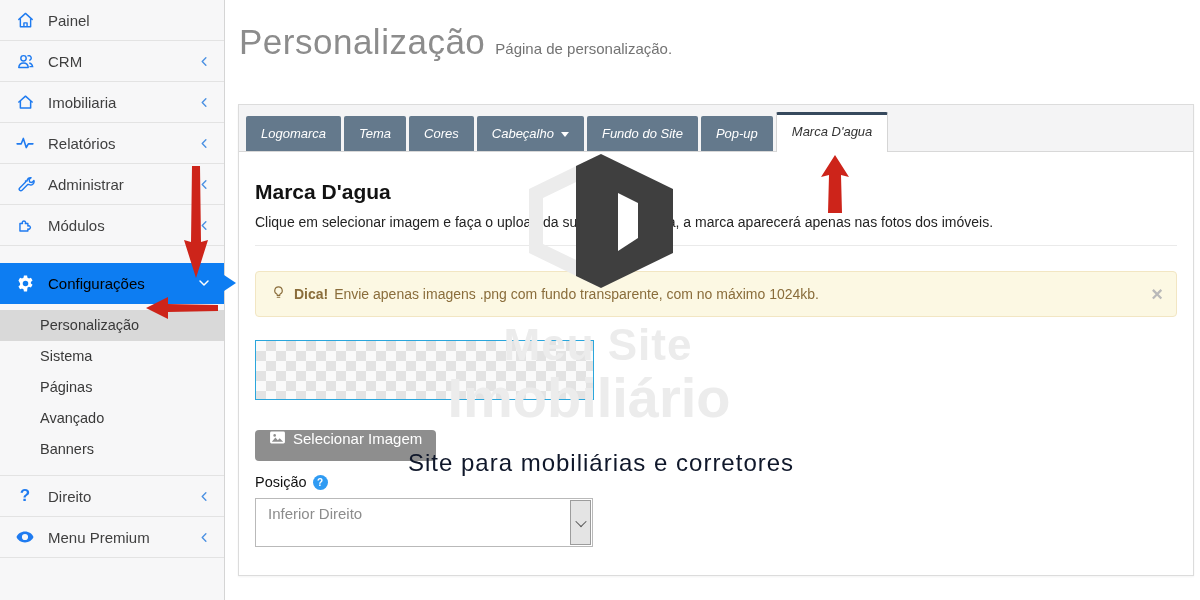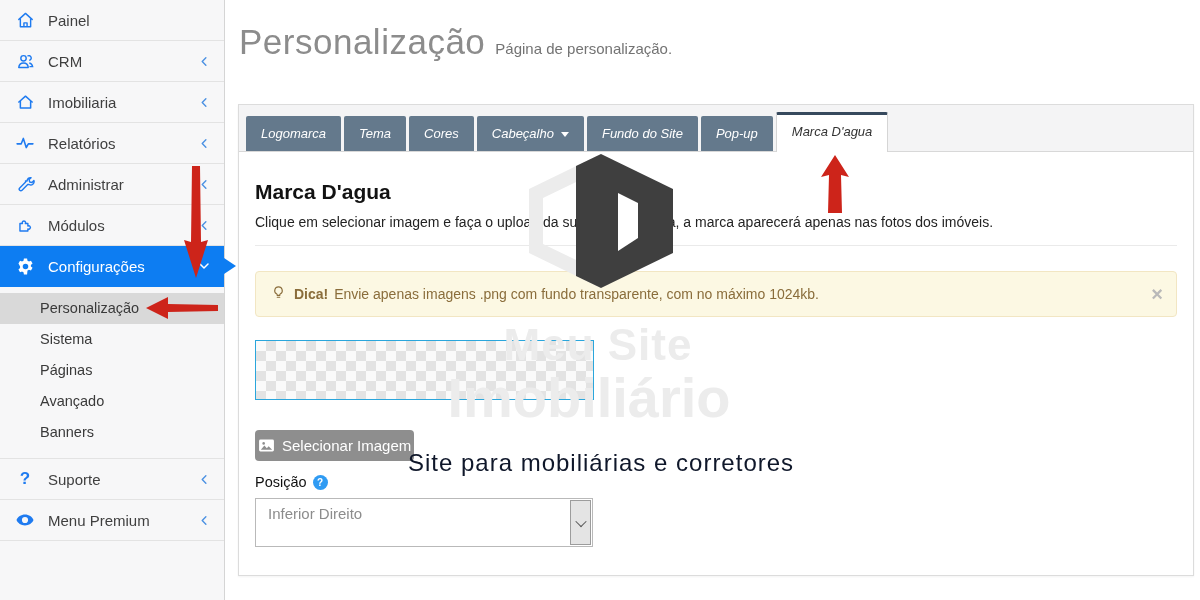--- a/index.html
+++ b/index.html
@@ -11,21 +11,21 @@
   
   .sidebar{position:absolute;left:0;top:0;width:224px;height:600px;background:#f7f7f8;
     border-right:1px solid #d5d5d5;z-index:20;}
   .side-item{position:relative;height:40px;border-bottom:1px solid #e3e3e3;display:flex;
     align-items:center;padding:0 14px 0 15px;gap:13px;font-size:15px;color:#3f3f3f;
     background:#f7f7f8;cursor:pointer;}
   .side-icon{width:20px;height:20px;display:flex;align-items:center;justify-content:center;
     color:#1f7bf0;flex:0 0 20px;}
   .side-label{flex:1;white-space:nowrap;}
   .side-chevron{display:flex;align-items:center;}
-  .side-item.active{background:#0d7df2;color:#ffffff;border-bottom-color:#0d7df2;}
+  .side-item.active{background:#0d7df2;color:#000000;border-bottom-color:#0d7df2;margin-top:17px;}
   .side-item.active .side-icon{color:#fff;}
   .side-item.active::after{content:"";position:absolute;right:-12px;top:50%;margin-top:-8px;
     border:8px solid transparent;border-right:0;border-left:12px solid #0d7df2;z-index:21;}
   .submenu{border-bottom:1px solid #e3e3e3;padding:6px 0 10px;}
   .sub-item{height:31px;line-height:31px;padding-left:40px;font-size:14.5px;color:#3a3a3a;
     cursor:pointer;white-space:nowrap;}
   .sub-item.active{background:#d9d9d9;}
   .q-mark{color:#1f7bf0;font-weight:bold;font-size:17px;}
 
   
@@ -58,22 +58,22 @@
   .alert b{margin-right:2px;}
   .alert-close{position:absolute;right:13px;top:50%;transform:translateY(-50%);color:#b9b9b9;
     font-size:20px;font-weight:bold;line-height:1;cursor:pointer;}
 
   .preview{margin-top:23px;width:337px;height:58px;border:1px solid #2aa6dc;background-color:#fafafa;
     background-image:
       linear-gradient(45deg,#e3e3e3 25%,transparent 25%,transparent 75%,#e3e3e3 75%),
       linear-gradient(45deg,#e3e3e3 25%,transparent 25%,transparent 75%,#e3e3e3 75%);
     background-size:20px 20px;background-position:0 0,10px 10px;}
 
-  .btn-select{margin-top:30px;display:inline-flex;align-items:center;gap:7px;background:#8e8e8e;
-    color:#fff;font-size:15px;padding:0 3px;height:31px;border-radius:4px;border:none;cursor:pointer;
+  .btn-select{margin-top:30px;display:inline-flex;align-items:flex-start;gap:7px;background:#8e8e8e;
+    color:#fff;font-size:15px;padding:0 14px;height:31px;border-radius:4px;border:none;cursor:pointer;
     font-family:inherit;}
   .btn-select svg{display:block;}
 
   .pos-row{margin-top:13px;display:flex;align-items:center;gap:6px;font-size:14.5px;color:#101010;}
   .help-icon{width:15px;height:15px;border-radius:50%;background:#2f9bf3;color:#fff;font-size:10px;
     font-weight:bold;display:inline-flex;align-items:center;justify-content:center;cursor:pointer;}
 
   .select{margin-top:8px;width:338px;height:49px;border:1px solid #b9b9b9;background:#fff;
     position:relative;cursor:pointer;box-sizing:border-box;}
   .select-value{line-height:30px;padding-left:12px;color:#8c8c8c;font-size:15px;}
@@ -213,21 +213,21 @@
 
       <div class="sub-item"><span>Banners</span></div>
 
   </div>
   <div>
 
       <div class="side-item">
         <span class="side-icon">
           <span class="q-mark">?</span>
         </span>
-        <span class="side-label">Suporte</span>
+        <span class="side-label">Direito</span>
         <span class="side-chevron">
           <svg width="11" height="11" viewBox="0 0 24 24" fill="none" stroke="#4a90e2" stroke-width="3" stroke-linecap="round" stroke-linejoin="round">
             <polyline points="15 4 7 12 15 20"></polyline>
           </svg>
         </span>
       </div>
 
       <div class="side-item">
         <span class="side-icon">
           <svg width="20" height="20" viewBox="0 0 24 24" fill="currentColor">

